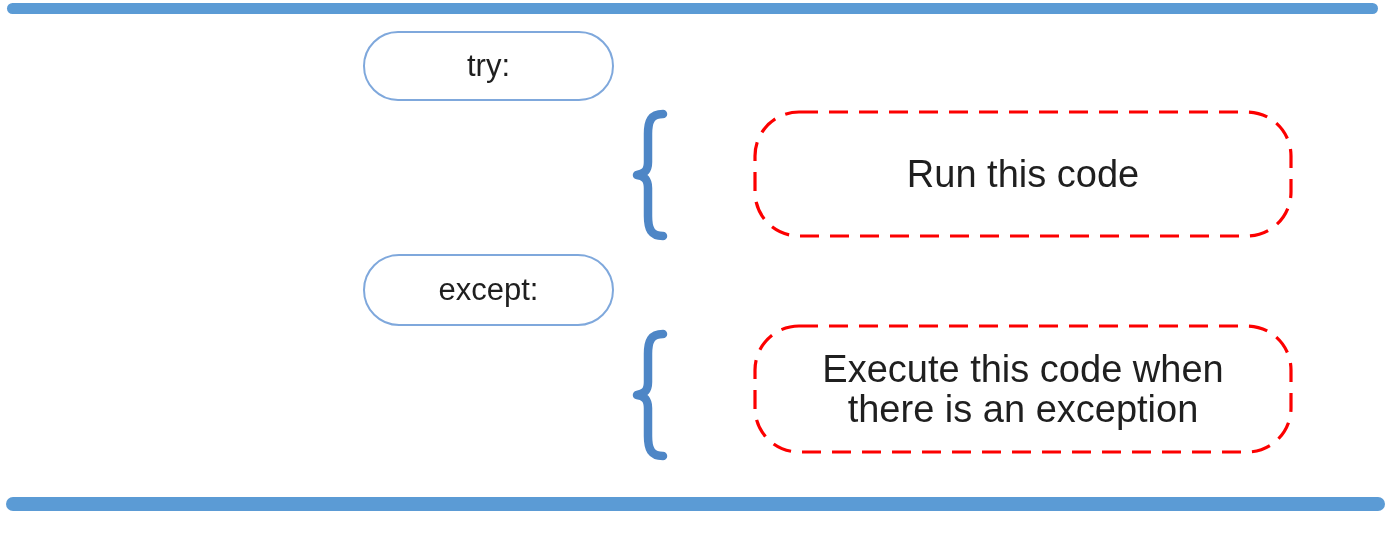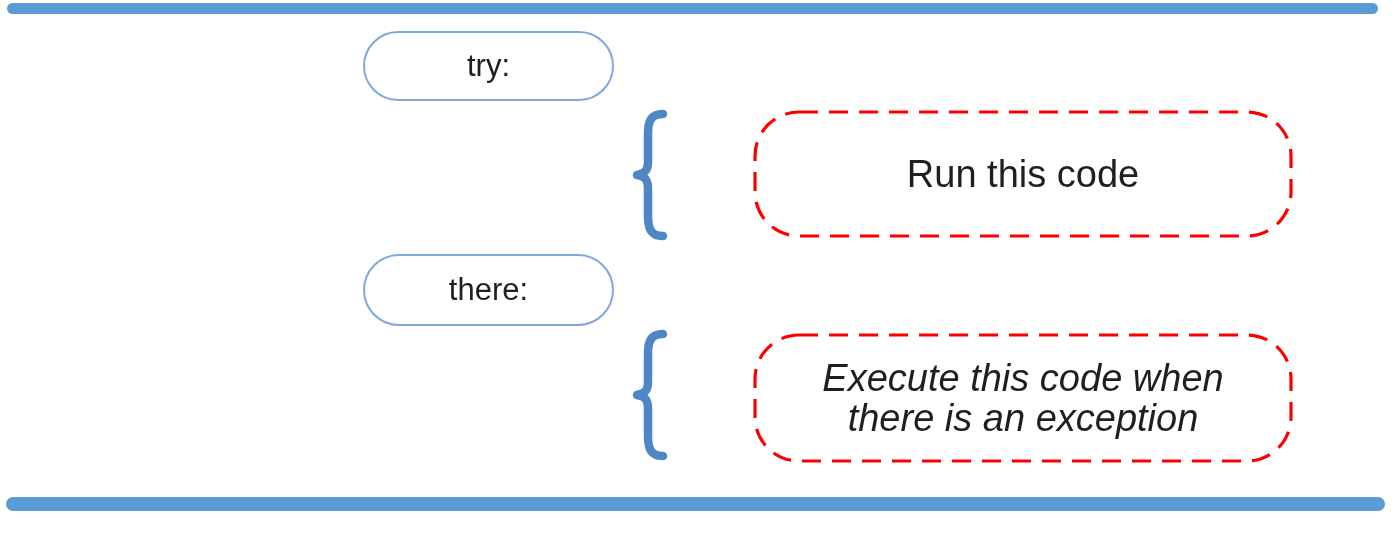--- a/index.html
+++ b/index.html
@@ -61,21 +61,21 @@
     left: 753px;
     width: 540px;
     display: flex;
     align-items: center;
     justify-content: center;
     font-size: 38px;
     color: var(--text-dark, #1F1F1F);
     text-align: center;
   }
   .dashed-box.box1 { top: 110px; height: 128px; }
-  .dashed-box.box2 { top: 333px; height: 130px; font-style: italic; }
+  .dashed-box.box2 { top: 324px; height: 130px; }
   .dash-border {
     position: absolute;
     left: 0; top: 0;
     width: 100%; height: 100%;
     color: var(--dashed-red, #FF0000);
     pointer-events: none;
   }
   .two-line { line-height: 40px; }
 </style>
 </head>
@@ -94,21 +94,21 @@
   </svg>
 
   <div class="dashed-box box1">
     <svg class="dash-border" viewBox="0 0 540 128" preserveAspectRatio="none">
       <rect x="2" y="2" width="536" height="124" rx="44" ry="44" fill="none" stroke="currentColor" stroke-width="3.2" stroke-dasharray="19 11"></rect>
     </svg>
     <span>Run this code</span>
   </div>
 
   <div class="pill except">
-    <span>there:</span>
+    <span>except:</span>
   </div>
 
   <svg class="brace b2" viewBox="0 0 44 134" fill="none">
     <path d="M 34 6 C 22 6 19 13 19 26 L 19 54 C 19 63 15 66 8 67 C 15 68 19 71 19 80 L 19 108 C 19 121 22 128 34 128" stroke="currentColor" stroke-width="8.5" stroke-linecap="round" stroke-linejoin="round"></path>
   </svg>
 
   <div class="dashed-box box2">
     <svg class="dash-border" viewBox="0 0 540 130" preserveAspectRatio="none">
       <rect x="2" y="2" width="536" height="126" rx="44" ry="44" fill="none" stroke="currentColor" stroke-width="3.2" stroke-dasharray="19 11"></rect>
     </svg>

